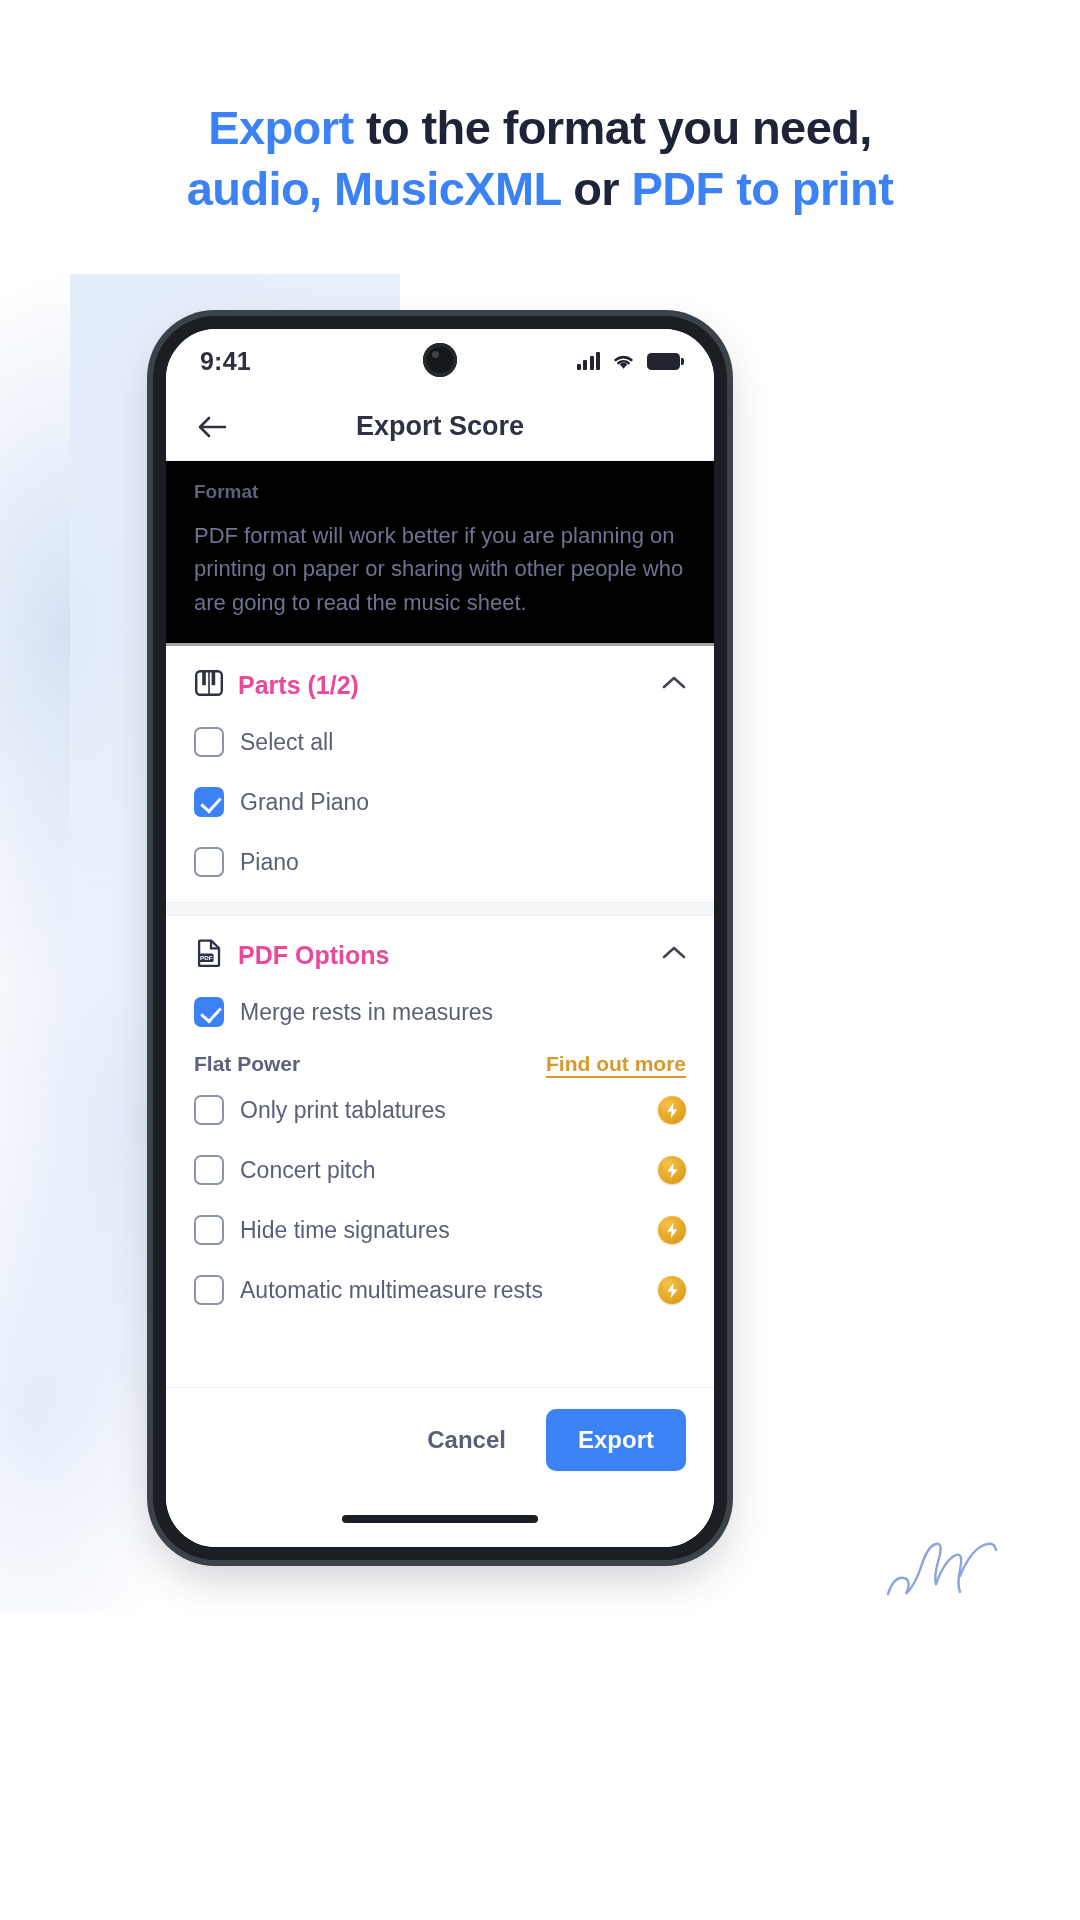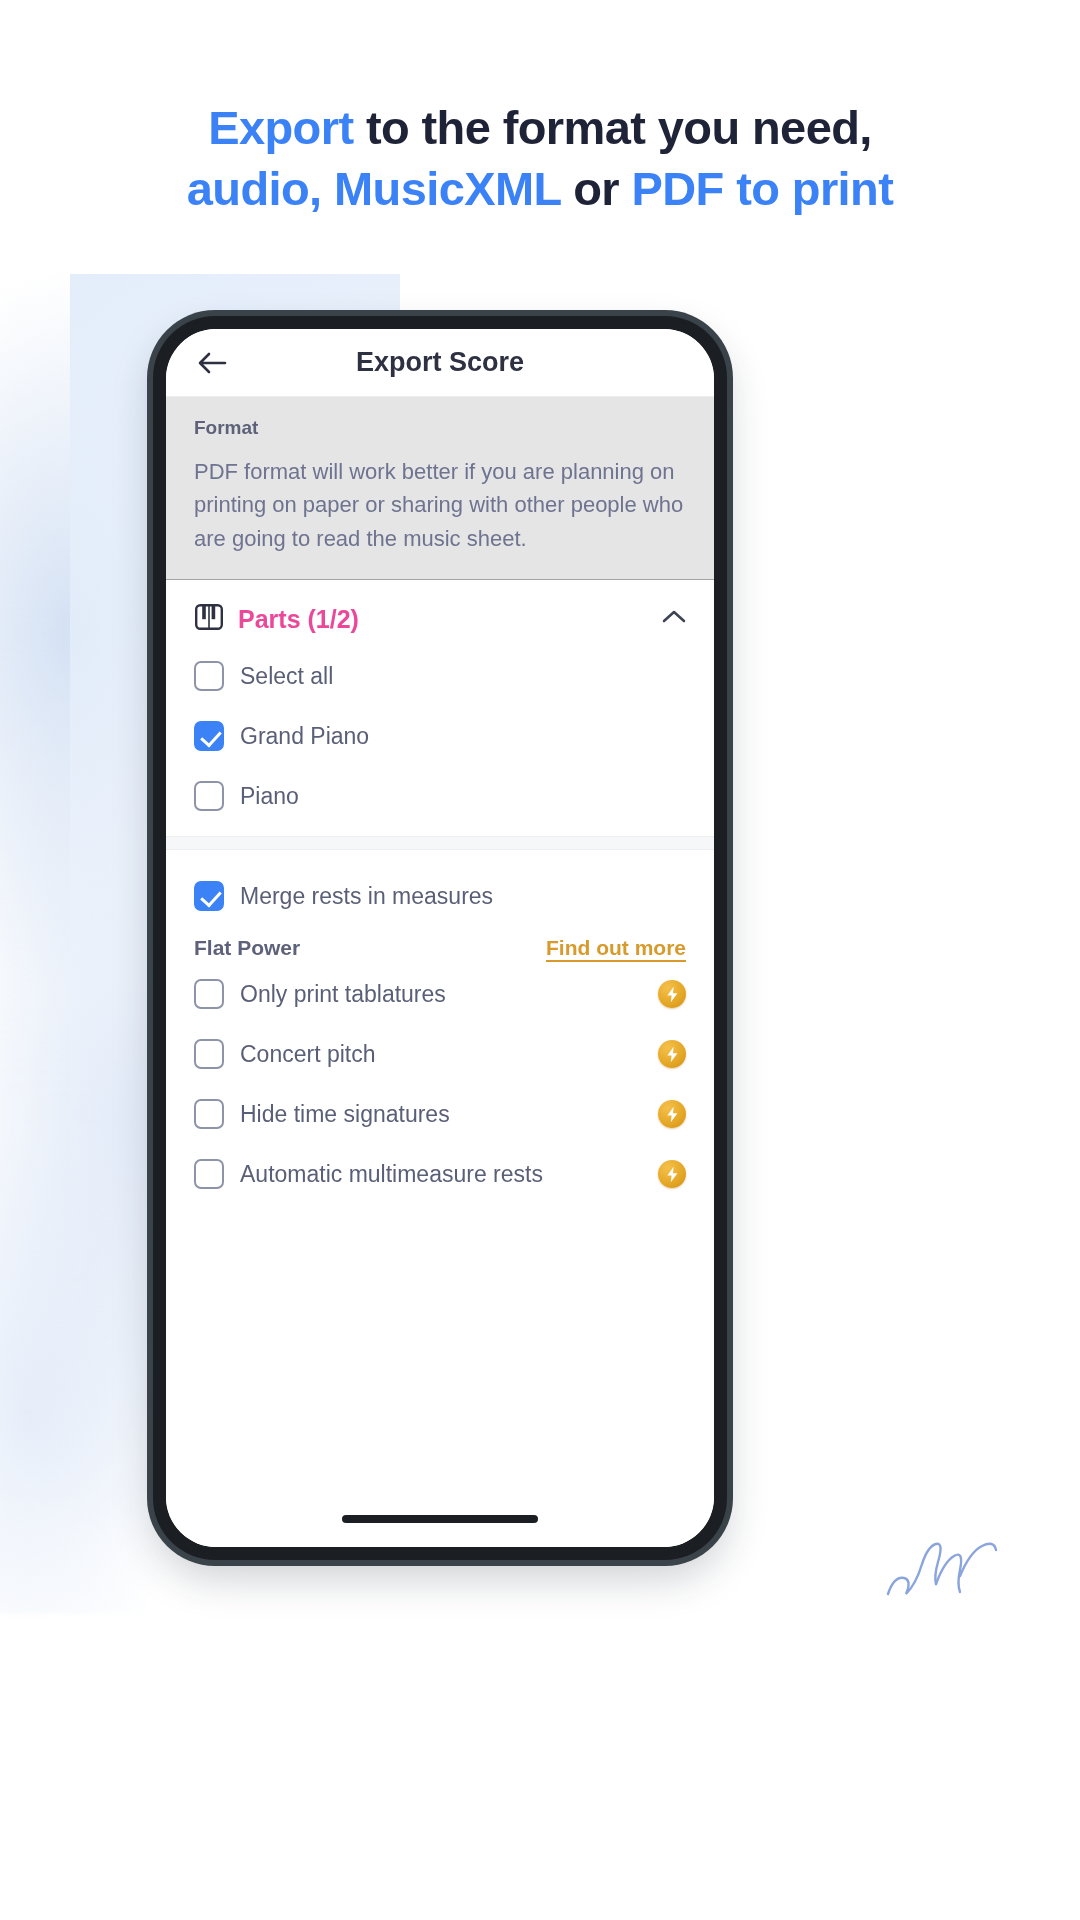--- a/index.html
+++ b/index.html
@@ -128,23 +128,23 @@
 
   
   .body{
     flex:1 1 auto;
     overflow:hidden;
     background:#fff;
     display:flex; flex-direction:column;
   }
 
   .sect-format{
-    background:#e5e5e5;
+    background:#000000;
     padding:20px 13px 24px 28px;
-    border-bottom:1px solid #a3a3a3;
+    border-bottom:3px solid #a3a3a3;
   }
   .lbl{
     font-size:19px; font-weight:bold; color:#5d627a;
     margin-bottom:11px;
   }
   .select{
     height:60px;
     border:1.6px solid #d9dce5;
     border-radius:9px;
     background:#fff;
@@ -259,20 +259,38 @@
   <div class="headline">
     <span class="hl">Export</span><span> to the format you need,</span>
     <span class="l2">
       <span class="hl">audio</span><span class="hl">, </span><span class="hl">MusicXML</span><span> or </span><span class="hl">PDF to print</span>
     </span>
   </div>
 
   <div class="phone">
     <div class="screen">
 
+      <div class="statusbar">
+        <div class="sb-time">9:41</div>
+        <div class="punch"></div>
+        <div class="sb-right">
+          <span class="sig">
+              <i></i>
+              <i></i>
+              <i></i>
+              <i></i>
+            </span>
+          <svg width="25" height="19" viewBox="0 0 25 19">
+            <path d="M12.5 16.8 L8.6 12.2 a6.2 6.2 0 0 1 7.8 0 Z" fill="#22252f"></path>
+            <path d="M4.6 8.0 a12.4 12.4 0 0 1 15.8 0" stroke="#22252f" stroke-width="2.6" fill="none" stroke-linecap="round"></path>
+            <path d="M7.4 11.0 a8.3 8.3 0 0 1 10.2 0" stroke="#22252f" stroke-width="2.6" fill="none" stroke-linecap="round"></path>
+          </svg>
+          <span class="batt"></span>
+        </div>
+      </div>
 
       <div class="apphdr">
         <div class="backarrow">
           <svg width="30" height="24" viewBox="0 0 30 24">
             <path d="M12 3 L3 12 L12 21 M3 12 H28" stroke="#2d3142" stroke-width="2.6" fill="none" stroke-linecap="round" stroke-linejoin="round"></path>
           </svg>
         </div>
         <div class="apptitle">Export Score</div>
       </div>
 
@@ -311,20 +329,36 @@
           </div>
           <div class="row">
             <span class="cb"></span>
             <span class="txt">Piano</span>
           </div>
         </div>
 
         <div class="divider"></div>
 
         <div class="sect">
+          <div class="sect-hdr">
+            <span>
+              <svg width="30" height="30" viewBox="0 0 30 30">
+                <path d="M6 2.6 h11.2 L25 10.2 V27 a.9.9 0 0 1 -.9 .9 H6 a.9.9 0 0 1 -.9-.9 V3.5 A.9.9 0 0 1 6 2.6 Z" fill="none" stroke="#2d3142" stroke-width="2.3" stroke-linejoin="round"></path>
+                <path d="M17 2.8 V10.4 H24.8" fill="none" stroke="#2d3142" stroke-width="2.3" stroke-linejoin="round"></path>
+                <rect x="5" y="15.6" width="14.6" height="8.4" rx="1.6" fill="#2d3142"></rect>
+                <text x="12.3" y="22.1" font-family="Liberation Sans, sans-serif" font-size="6.2" font-weight="bold" fill="#ffffff" text-anchor="middle">PDF</text>
+              </svg>
+            </span>
+            <span class="ttl">PDF Options</span>
+            <span class="caret">
+              <svg width="24" height="14" viewBox="0 0 24 14">
+                  <path d="M2 11 L12 2 L22 11" stroke="#3f4455" stroke-width="2.6" fill="none" stroke-linecap="round" stroke-linejoin="round"></path>
+                </svg>
+            </span>
+          </div>
 
           <div class="row">
             <span class="cb on"></span>
             <span class="txt">Merge rests in measures</span>
           </div>
 
           <div class="fp-hdr">
             <span class="fp-ttl">Flat Power</span>
             <span class="fp-link">Find out more</span>
           </div>
@@ -362,20 +396,24 @@
             <span class="badge bolt">
               <svg width="13" height="17" viewBox="0 0 13 17">
                   <path d="M7.6 .8 L1.4 9.4 H5.6 L4.8 16.2 L11.4 7.2 H7 Z" fill="#ffffff"></path>
                 </svg>
             </span>
           </div>
         </div>
 
       </div>
 
+      <div class="footer">
+        <button class="btn-cancel">Cancel</button>
+        <button class="btn-export">Export</button>
+      </div>
       <div class="homebar">
           <i></i>
         </div>
 
     </div>
   </div>
 
   <svg class="squiggle" width="120" height="80" viewBox="0 0 120 80">
     <g fill="none" stroke="#8aa4dd" stroke-width="2.4" stroke-linecap="round">
       <path d="M6 64 q6 -18 16 -16 q8 2 2 16 q10 -10 16 -30 q6 -18 14 -20 q8 -2 2 18 q-4 14 -2 22"></path>

